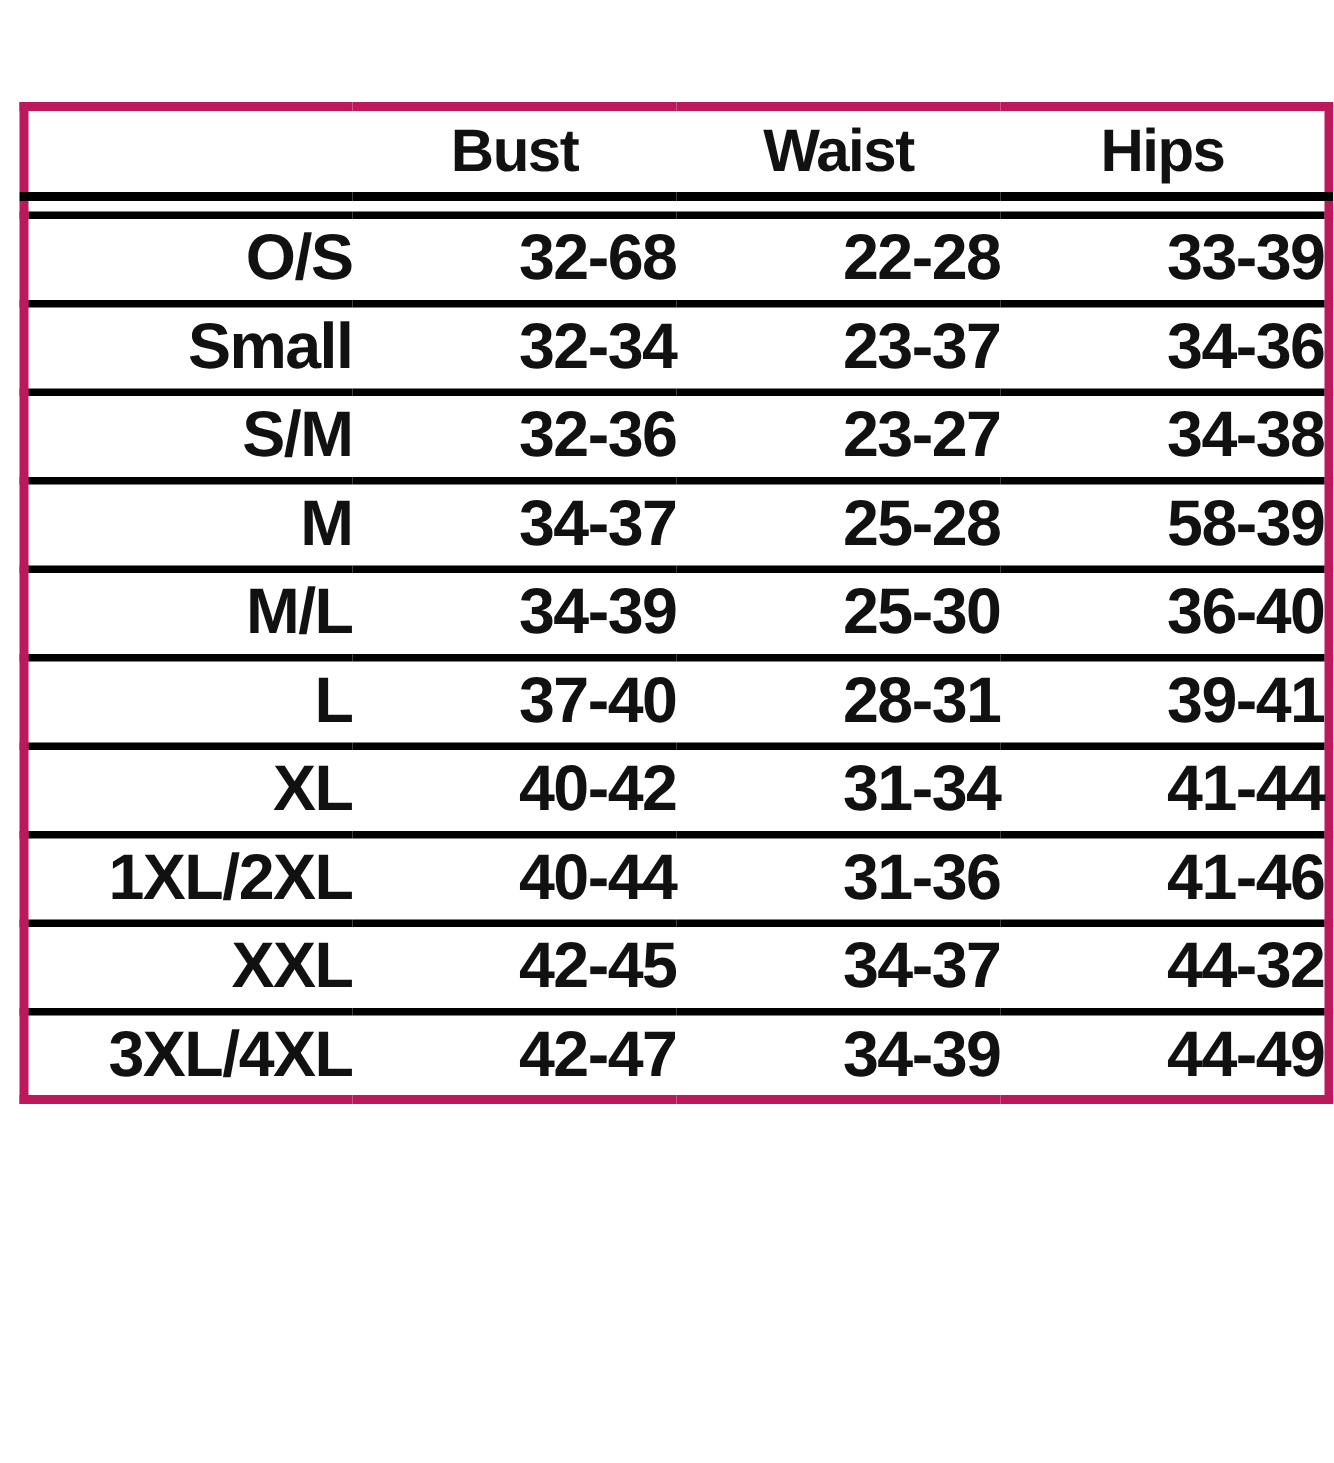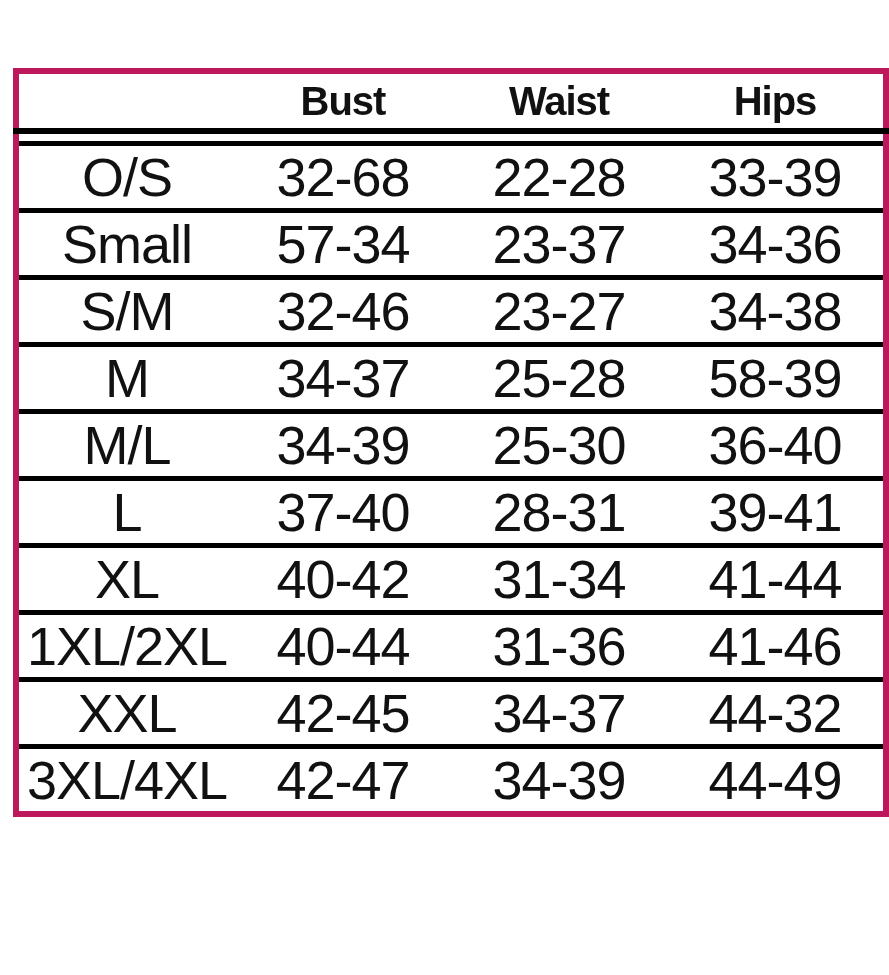--- a/index.html
+++ b/index.html
@@ -46,23 +46,24 @@
   tr.spacer-row {
     height: 12px;
   }
   tr.spacer-row td {
     border-bottom: 5px solid #000000;
   }
   tr.data-row {
     height: 59px;
   }
   tr.data-row td {
-    font-size: 54px;
-    font-weight: 400;
+    font-size: 43px;
+    font-weight: 700;
     border-bottom: 5px solid #000000;
+    text-align: right;
   }
   tr.data-row:last-child td {
     border-bottom: none;
   }
 </style>
 </head>
 <body>
 
 <div class="page">
   <table class="size-chart">
@@ -79,27 +80,27 @@
     </thead>
     <tbody>
         <tr class="data-row">
           <td>O/S</td>
           <td>32-68</td>
           <td>22-28</td>
           <td>33-39</td>
         </tr>
         <tr class="data-row">
           <td>Small</td>
-          <td>57-34</td>
+          <td>32-34</td>
           <td>23-37</td>
           <td>34-36</td>
         </tr>
         <tr class="data-row">
           <td>S/M</td>
-          <td>32-46</td>
+          <td>32-36</td>
           <td>23-27</td>
           <td>34-38</td>
         </tr>
         <tr class="data-row">
           <td>M</td>
           <td>34-37</td>
           <td>25-28</td>
           <td>58-39</td>
         </tr>
         <tr class="data-row">

